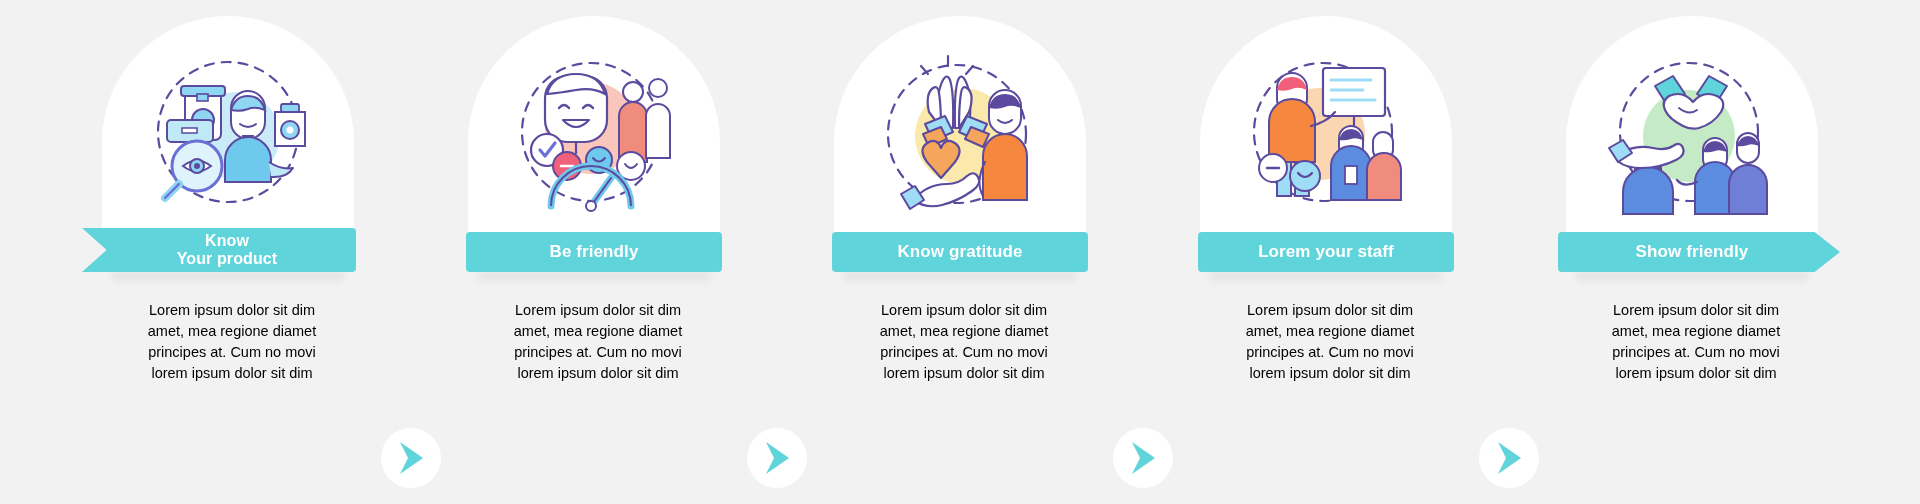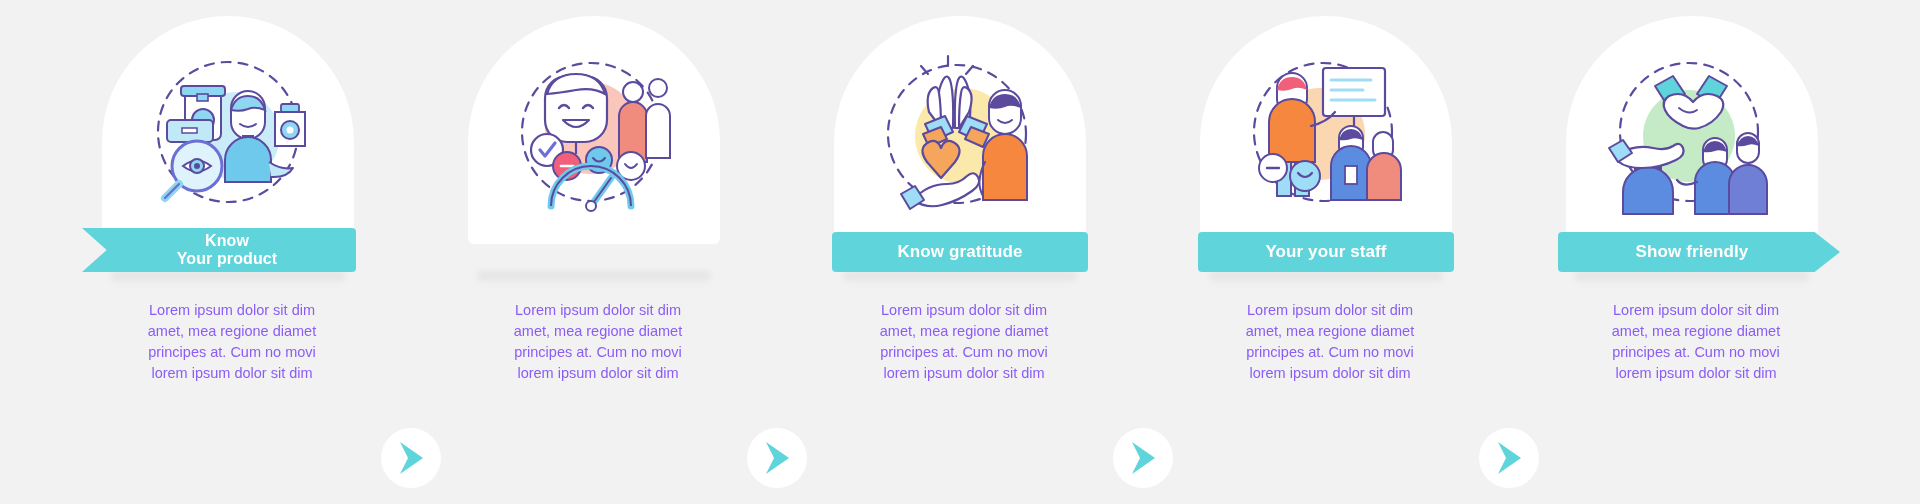--- a/index.html
+++ b/index.html
@@ -99,21 +99,21 @@
   }
 
   
   .body-text{
     position:absolute;
     top:300px;
     left:44px;right:36px;
     text-align:center;
     font-size:14.5px;
     line-height:1.45;
-    color:#8b5cf6;
+    color:#000000;
     white-space:pre-line;
   }
 
   
   .connector{
     flex:0 0 0px;
     width:0;
     position:relative;
   }
   .arrow-circle{
@@ -218,20 +218,23 @@
 
           <path d="M52 156 a40 40 0 0 1 80 0" fill="none" stroke="#6fc9ec" stroke-width="7" stroke-linecap="round"></path>
           <path d="M52 156 a40 40 0 0 1 80 0" fill="none" stroke="#5b4a9e" stroke-width="2"></path>
           <line x1="92" y1="156" x2="112" y2="128" stroke="#6fc9ec" stroke-width="7" stroke-linecap="round"></line>
           <line x1="92" y1="156" x2="112" y2="128" stroke="#5b4a9e" stroke-width="2" stroke-linecap="round"></line>
           <circle cx="92" cy="156" r="5" fill="#fff" stroke="#5b4a9e" stroke-width="2"></circle>
         </svg>
       </div>
     </div>
     <div class="label-shadow"></div>
+    <div class="label mid">
+      <span class="lbl-txt">Be friendly</span>
+    </div>
     <div class="body-text">Lorem ipsum dolor sit dim
 amet, mea regione diamet
 principes at. Cum no movi
 lorem ipsum dolor sit dim</div>
   </div>
 
   <div class="connector">
     <div class="arrow-circle">
       <svg viewBox="0 0 30 34" xmlns="http://www.w3.org/2000/svg">
         <path d="M4 1 L27 17 L4 33 L12 17 Z" fill="#5fd4da"></path>
@@ -320,21 +323,21 @@
 
           <circle cx="42" cy="118" r="14" fill="#fff" stroke="#5b4a9e" stroke-width="2"></circle>
           <line x1="36" y1="118" x2="48" y2="118" stroke="#5b4a9e" stroke-width="2.4" stroke-linecap="round"></line>
           <circle cx="74" cy="126" r="15" fill="#9fdcf5" stroke="#5b4a9e" stroke-width="2"></circle>
           <path d="M67 123 q7 8 14 0" fill="none" stroke="#5b4a9e" stroke-width="2.2" stroke-linecap="round"></path>
         </svg>
       </div>
     </div>
     <div class="label-shadow"></div>
     <div class="label mid">
-      <span class="lbl-txt">Your your staff</span>
+      <span class="lbl-txt">Lorem your staff</span>
     </div>
     <div class="body-text">Lorem ipsum dolor sit dim
 amet, mea regione diamet
 principes at. Cum no movi
 lorem ipsum dolor sit dim</div>
   </div>
 
   <div class="connector">
     <div class="arrow-circle">
       <svg viewBox="0 0 30 34" xmlns="http://www.w3.org/2000/svg">

